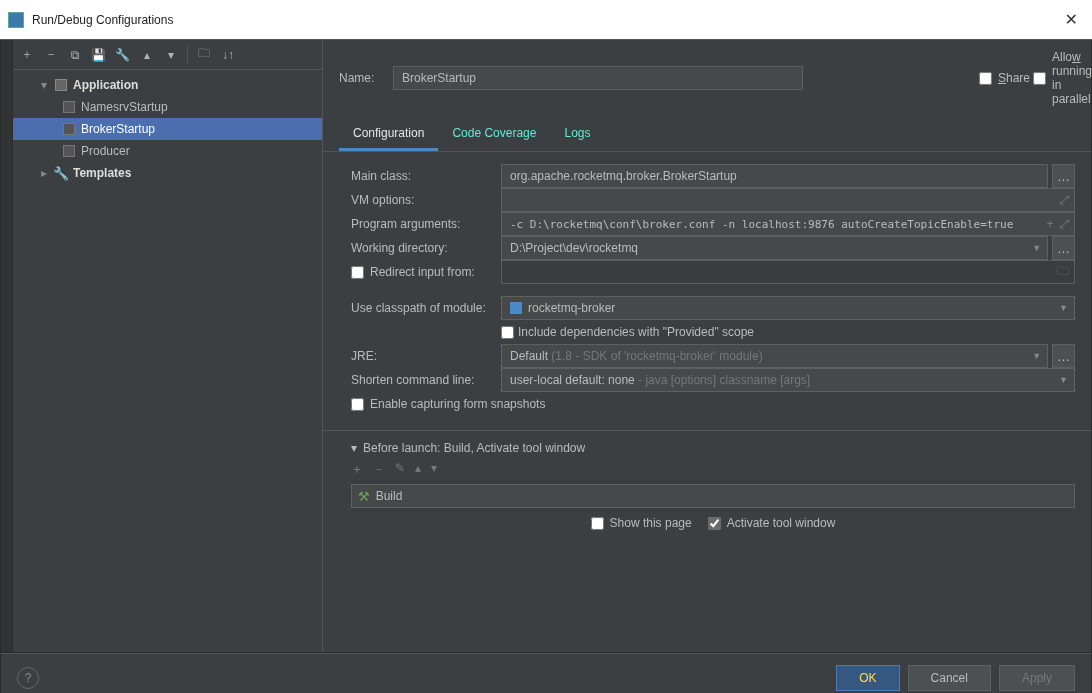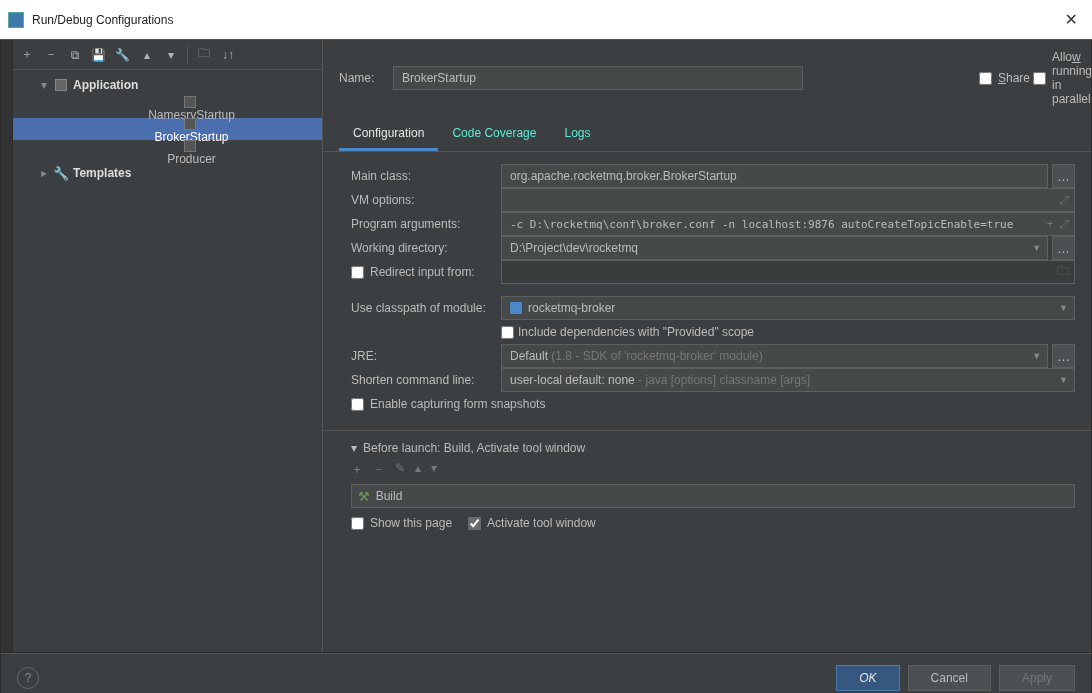--- a/index.html
+++ b/index.html
@@ -17,21 +17,21 @@
 .left-edge { width: 12px; background: #313335; border-right: 1px solid #2b2b2b; }
 
 
 .sidebar { width: 310px; background: #3c3f41; border-right: 1px solid #555; display: flex; flex-direction: column; }
 .toolbar { height: 30px; display: flex; align-items: center; padding: 0 6px; gap: 8px; border-bottom: 1px solid #555; }
 .toolbar .ico { width:16px; height:16px; display:flex; align-items:center; justify-content:center; color:#afb1b3; cursor:pointer; }
 .toolbar .sep { width:1px; height:18px; background:#555; }
 .tree { flex: 1; padding-top: 4px; }
 .tree-item { display: flex; align-items: center; height: 22px; padding-left: 8px; cursor: pointer; }
 .tree-item.l1 { padding-left: 28px; }
-.tree-item.l2 { padding-left: 48px; flex-direction: column; }
+.tree-item.l2 { padding-left: 48px; }
 .tree-item.selected { background: #4b6eaf; color: #fff; }
 .tree-item .exp { width: 12px; display: inline-block; color:#888; }
 .tree-item .nico { width:16px; height:16px; margin-right:4px; display:inline-flex; align-items:center; justify-content:center; }
 .bold { font-weight: bold; color: #ddd; }
 .appico { width:12px;height:12px;border:1px solid #888;background:#666; }
 .cfgico { width:12px;height:12px;border:1px solid #777;background:#555; }
 .wrench { font-size:13px; color:#aaa; }
 
 
 .content { flex: 1; display: flex; flex-direction: column; background: #3c3f41; }
@@ -63,28 +63,28 @@
 .mono { font-family: Consolas, monospace; font-size:11px; }
 .chk-row { display:flex; align-items:center; gap:6px; padding-left:0; }
 .divider { height:1px; background:#555; margin:14px -16px 10px -28px; }
 
 
 .bl-header { display:flex; align-items:center; gap:6px; color:#bbb; cursor:pointer; }
 .bl-toolbar { display:flex; gap:10px; padding:6px 0; color:#888; }
 .bl-toolbar span{cursor:pointer}
 .bl-list { border:1px solid #5e6060; background:#45494a; height:24px; display:flex; align-items:center; padding:0 6px; gap:6px; }
 .bl-list .hammer{color:#6ea05c; font-size:13px;}
-.bl-checks { display:flex; gap:16px; margin-top:8px; }
+.bl-checks { display:flex; gap:16px; margin-top:8px;justify-content:center; }
 
 
 .bottom { height:50px; background:#3c3f41; display:flex; align-items:center; padding:0 16px; border: 1px solid #2b2b2b; border-top: 1px solid #555; }
 .help { width:22px; height:22px; border-radius:50%; border:1px solid #666; display:flex; align-items:center; justify-content:center; color:#888; cursor:pointer; }
 .bottom .spacer{flex:1}
 .btn { height:26px; padding:0 22px; background:#4c5052; border:1px solid #5e6060; color:#bbb; cursor:pointer; display:flex; align-items:center; margin-left:8px; }
-.btn.primary { background:#365880; border-color:#4a7bb3; color:#e5e5e5;font-style:italic; }
+.btn.primary { background:#365880; border-color:#4a7bb3; color:#fde047; }
 .btn.disabled { color:#777; }
 .modico{width:12px;height:12px;background:#4a88c7;margin-right:6px}
 </style>
 </head>
 <body>
 
 <div class="titlebar">
   <div class="titlebar-icon"></div>
   <div class="titlebar-title">Run/Debug Configurations</div>
   <div class="titlebar-close">✕</div>

